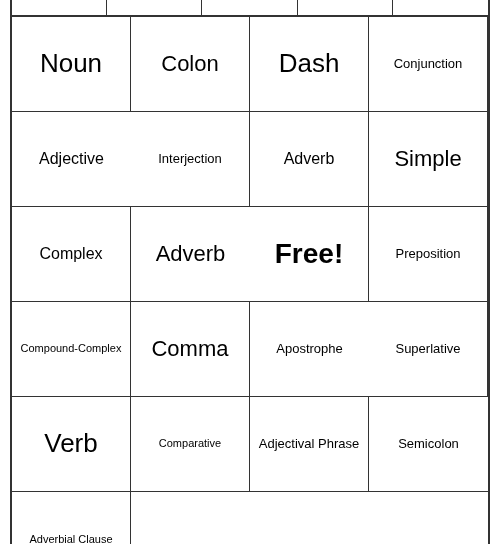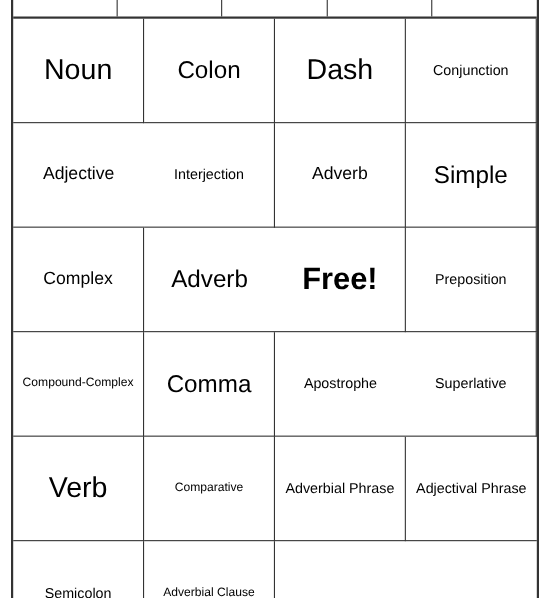--- a/index.html
+++ b/index.html
@@ -141,23 +141,20 @@
       <div class="bingo-cell">
         <span class="cell-text size-sm">Superlative</span>
       </div>
       <div class="bingo-cell">
         <span class="cell-text size-xl">Verb</span>
       </div>
       <div class="bingo-cell">
         <span class="cell-text size-xs">Comparative</span>
       </div>
       <div class="bingo-cell">
-        <span class="cell-text size-sm">Adverbial Phrase</span>
-      </div>
-      <div class="bingo-cell">
         <span class="cell-text size-sm">Adjectival Phrase</span>
       </div>
       <div class="bingo-cell">
         <span class="cell-text size-sm">Semicolon</span>
       </div>
       <div class="bingo-cell">
         <span class="cell-text size-xs">Adverbial Clause</span>
       </div>
     </div>
 </div>

